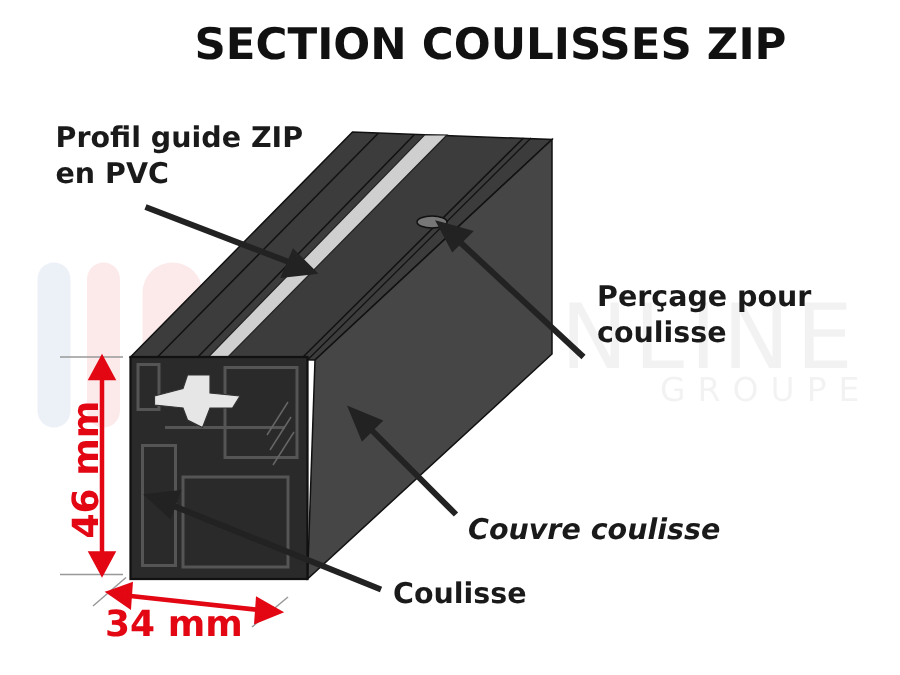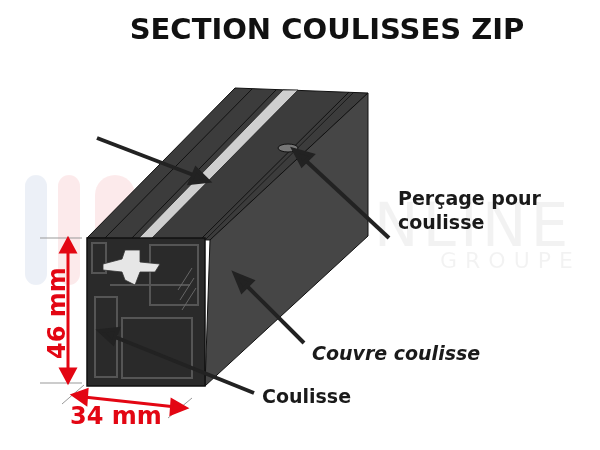--- a/index.html
+++ b/index.html
@@ -86,20 +86,22 @@
     <line x1="168" y1="418" x2="192" y2="398"></line>
   </g>
   <g stroke="#e30613" stroke-width="3" fill="#e30613">
     <line x1="84" y1="397" x2="176" y2="407"></line>
     <polygon points="73,395 87,390 86,404"></polygon>
     <polygon points="186,408 172,400 171,414"></polygon>
   </g>
 </svg>
 
 <div class="label" id="lbl-profil">
+  <div>Profil guide ZIP</div>
+  <div>en PVC</div>
 </div>
 
 <div class="label" id="lbl-percage">
   <div>Perçage pour</div>
   <div>coulisse</div>
 </div>
 
 <div class="label" id="lbl-couvre">Couvre coulisse</div>
 <div class="label" id="lbl-coulisse">Coulisse</div>
 

